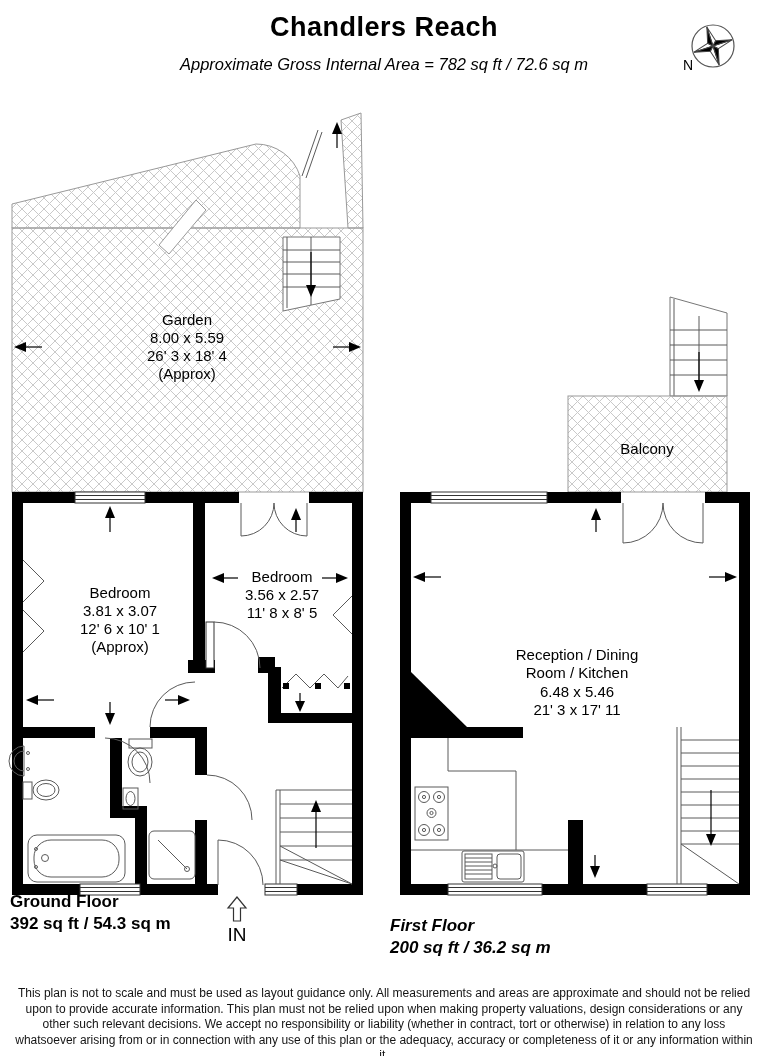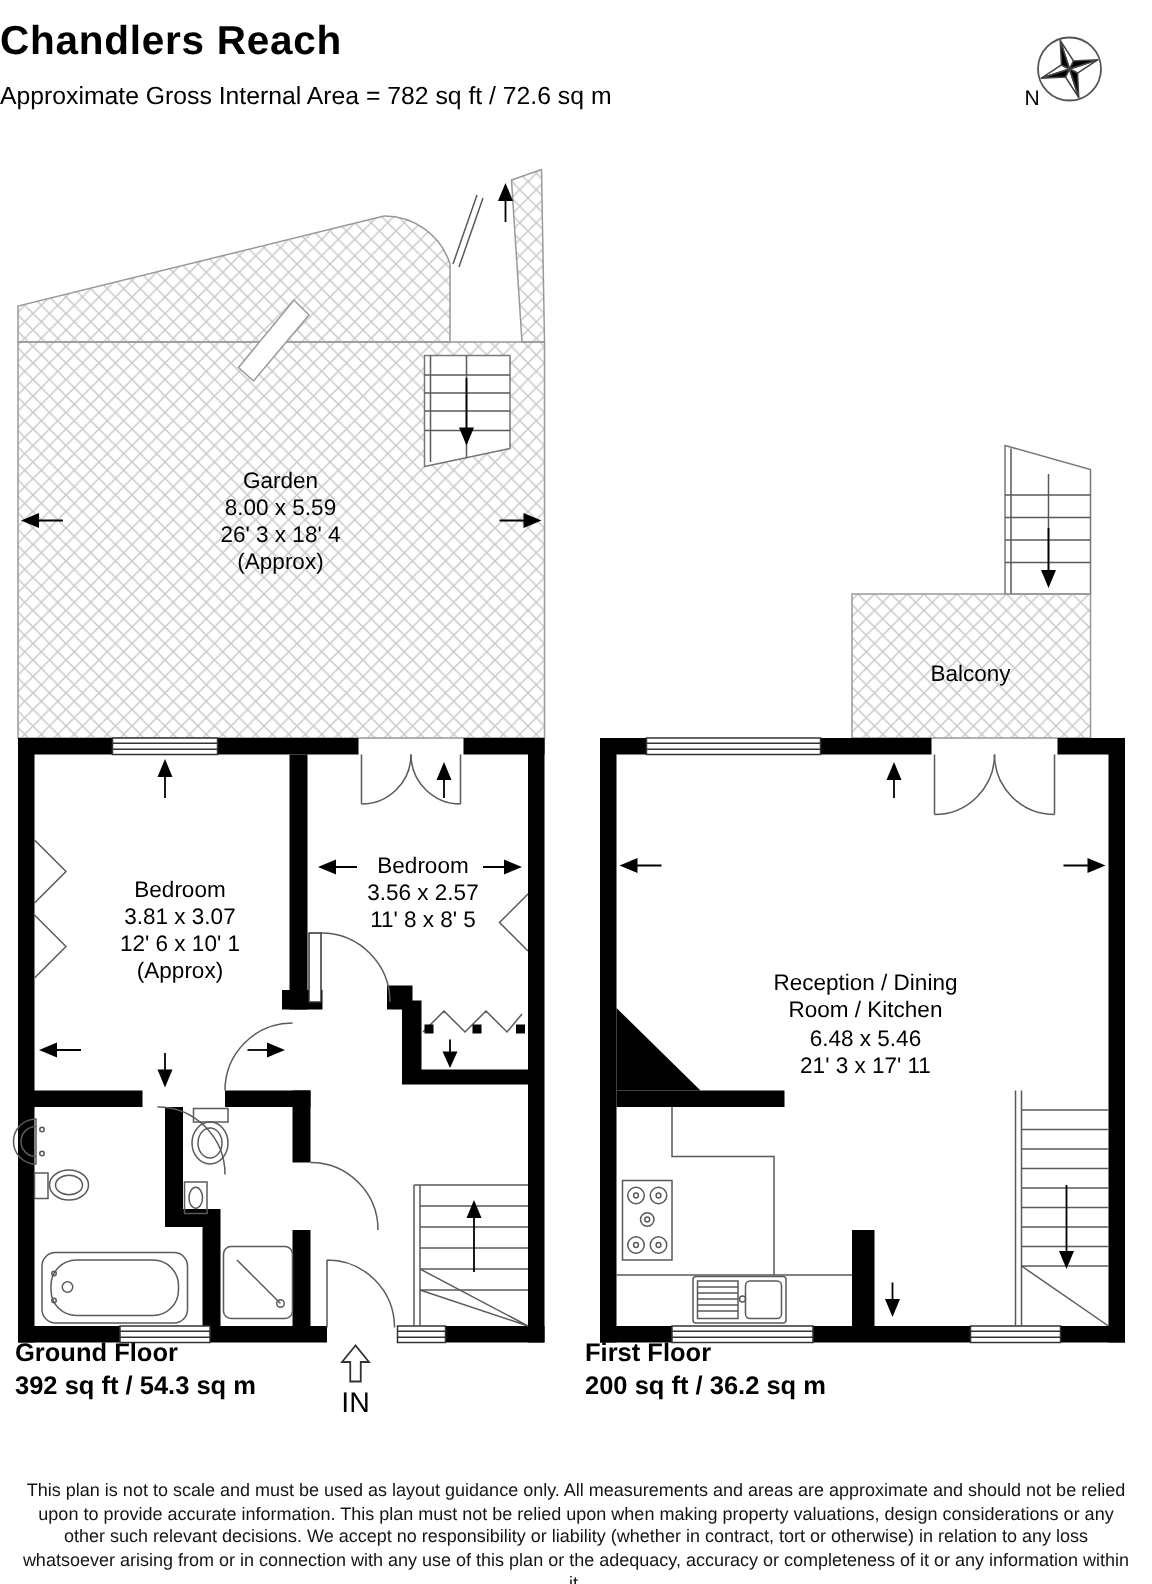--- a/index.html
+++ b/index.html
@@ -1,24 +1,24 @@
 <!DOCTYPE html>
 <html><head>
 <meta charset="utf-8">
 <style>
   html,body{margin:0;padding:0;background:#fff;}
   #page{position:relative;width:768px;height:1056px;background:#fff;overflow:hidden;
         font-family:"Liberation Sans",sans-serif;color:#000;}
-  .hdr-title{position:absolute;left:0;top:12px;width:768px;
+  .hdr-title{position:absolute;left:0;top:12px;width:768px;text-align:center;
              font-size:27px;font-weight:bold;letter-spacing:.5px;}
-  .hdr-sub{position:absolute;left:0;top:55px;width:768px;text-align:left;font-size:16.5px;}
+  .hdr-sub{position:absolute;left:0;top:55px;width:768px;text-align:center;font-size:16.5px;font-style:italic;}
   svg{position:absolute;left:0;top:0;}
   .floor-label{position:absolute;font-size:17px;font-weight:bold;line-height:22px;}
   #gf-label{left:10px;top:891px;}
-  #ff-label{left:390px;top:891px;}
+  #ff-label{left:390px;top:915px;font-style:italic;}
   .disclaimer{position:absolute;left:14px;top:986px;width:740px;text-align:center;
               font-size:12px;line-height:15.5px;color:#141414;}
   text{font-family:"Liberation Sans",sans-serif;fill:#000;}
   .room-name,.room-dim{font-size:15px;text-anchor:middle;}
   .wall{fill:#000;stroke:none;}
   .thin{stroke:#5a5a5a;fill:none;stroke-width:1;}
   .win{stroke:#333;fill:#fff;stroke-width:1;}
   .winline{stroke:#333;stroke-width:1;}
   .arr{stroke:#000;stroke-width:1.2;}
   .arrh{fill:#000;stroke:none;}

